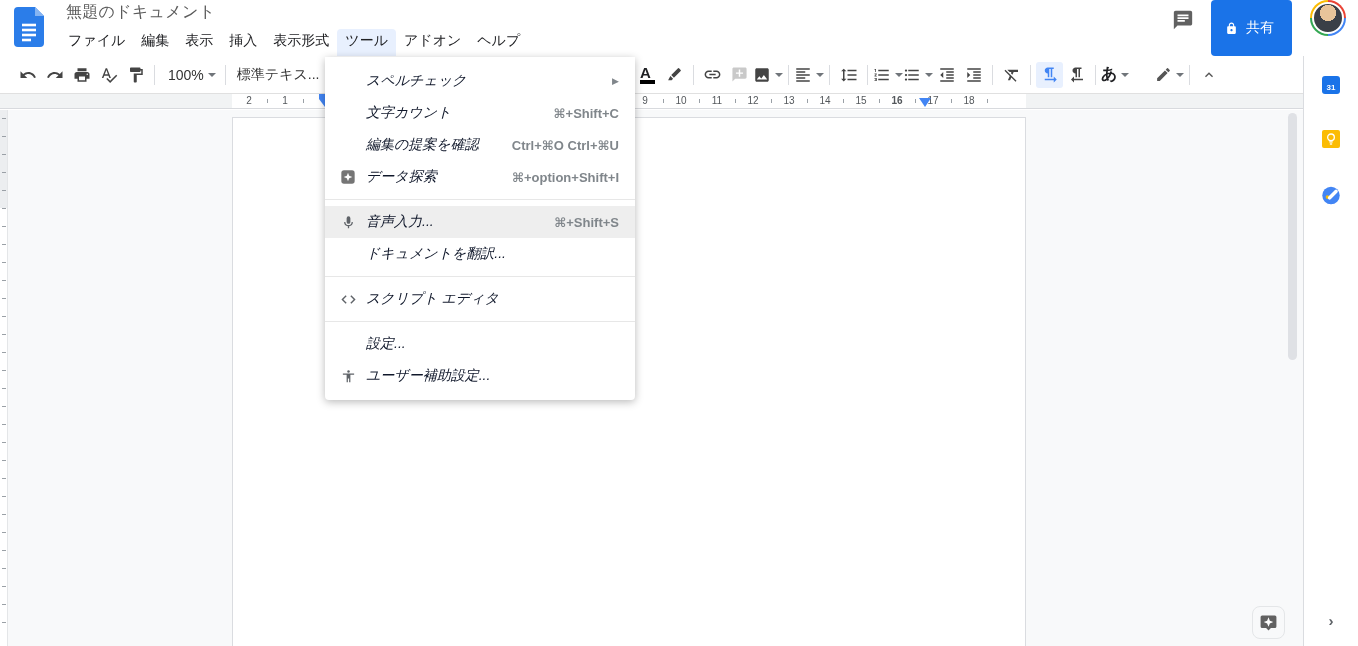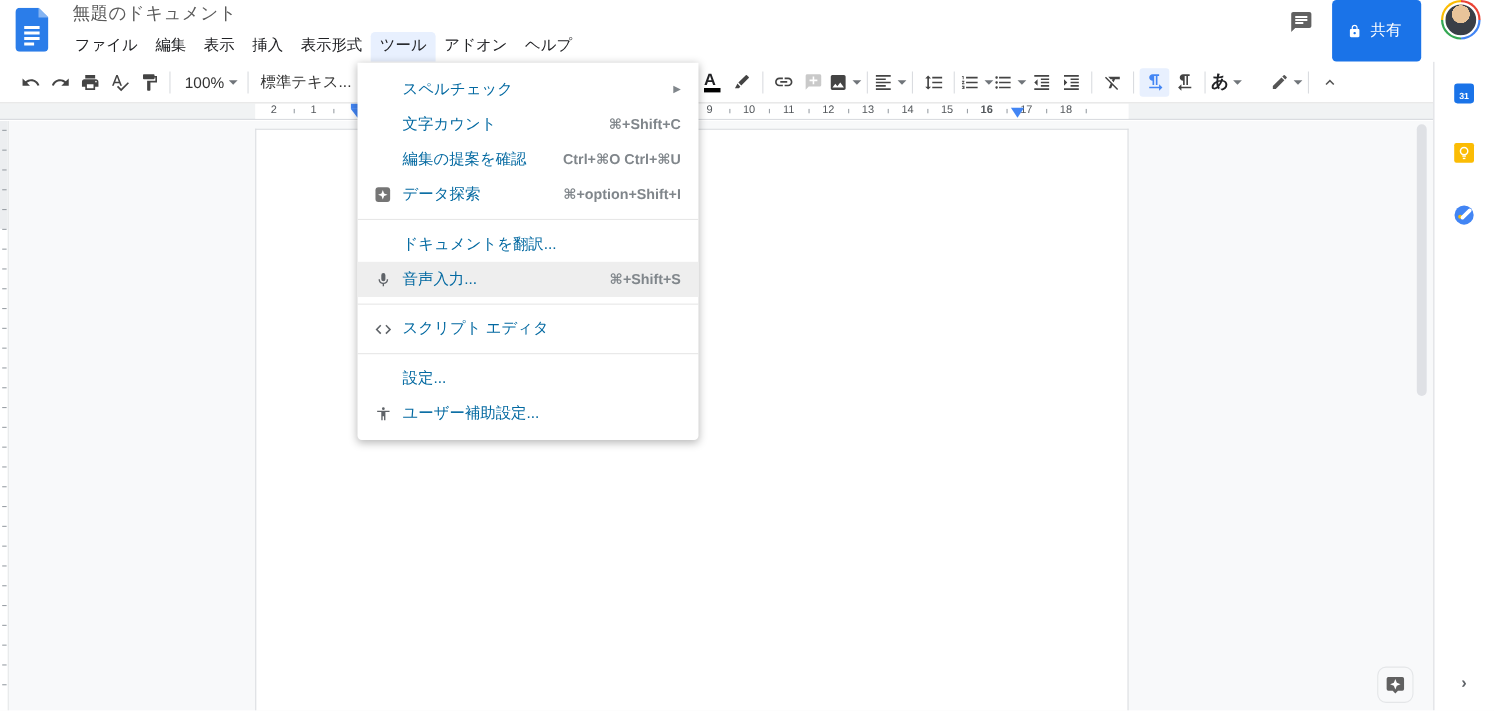--- a/index.html
+++ b/index.html
@@ -81,21 +81,21 @@
   #panel-collapse { top:556px; font-size:15px; color:#5f6368; font-weight:bold; }
 
   
   #tools-menu { position:absolute; left:325px; top:57px; width:310px; background:#fff; z-index:30;
     border-radius:0 0 4px 4px; box-shadow:0 2px 8px rgba(0,0,0,.28); padding:8px 0; }
   .dm-item { position:relative; height:32px; display:flex; align-items:center; cursor:pointer;
     padding:0 16px 0 41px; }
   .dm-item.highlighted { background:#eee; }
   .dm-icon { position:absolute; left:14px; top:50%; transform:translateY(-50%); width:18px; height:18px;
     display:flex; align-items:center; justify-content:center; }
-  .dm-label { font-size:14px; color:#0369a1; flex:1 1 auto; white-space:nowrap; }
+  .dm-label { font-size:14px; color:#0f172a; flex:1 1 auto; white-space:nowrap;font-style:italic; }
   .dm-shortcut { font-size:13px; color:#80868b; white-space:nowrap; font-weight:bold; }
   .dm-sub { color:#80868b; font-size:9px; }
   .dm-divider { border-top:1px solid #e7e7e7; margin:6px 0; }
 </style>
 </head>
 <body>
 
 <div id="app">
 
   <div id="header">
@@ -414,32 +414,32 @@
         <span class="dm-icon">
           <svg width="16" height="16" viewBox="0 0 24 24">
             <rect x="2" y="2" width="20" height="20" rx="4" fill="#757575"></rect>
             <path d="M12 5.5l1.8 4.7 4.7 1.8-4.7 1.8-1.8 4.7-1.8-4.7-4.7-1.8 4.7-1.8z" fill="#fff"></path>
           </svg>
         </span>
         <span class="dm-label">データ探索</span>
         <span class="dm-shortcut">⌘+option+Shift+I</span>
       </div>
       <div class="dm-divider"></div>
-      <div class="dm-item">
-        <span class="dm-label">ドキュメントを翻訳...</span>
-      </div>
       <div class="dm-item highlighted">
         <span class="dm-icon">
           <svg width="15" height="15" viewBox="0 0 24 24" fill="#5f6368">
             <path d="M12 14a3 3 0 0 0 3-3V5a3 3 0 0 0-6 0v6a3 3 0 0 0 3 3zm5-3a5 5 0 0 1-10 0H5a7 7 0 0 0 6 6.92V21h2v-3.08A7 7 0 0 0 19 11h-2z"></path>
           </svg>
         </span>
         <span class="dm-label">音声入力...</span>
         <span class="dm-shortcut">⌘+Shift+S</span>
       </div>
+      <div class="dm-item">
+        <span class="dm-label">ドキュメントを翻訳...</span>
+      </div>
       <div class="dm-divider"></div>
       <div class="dm-item">
         <span class="dm-icon">
           <svg width="17" height="17" viewBox="0 0 24 24" fill="#5f6368">
             <path d="M9.4 16.6L4.8 12l4.6-4.6L8 6l-6 6 6 6 1.4-1.4zm5.2 0l4.6-4.6-4.6-4.6L16 6l6 6-6 6-1.4-1.4z"></path>
           </svg>
         </span>
         <span class="dm-label">スクリプト エディタ</span>
       </div>
       <div class="dm-divider"></div>

